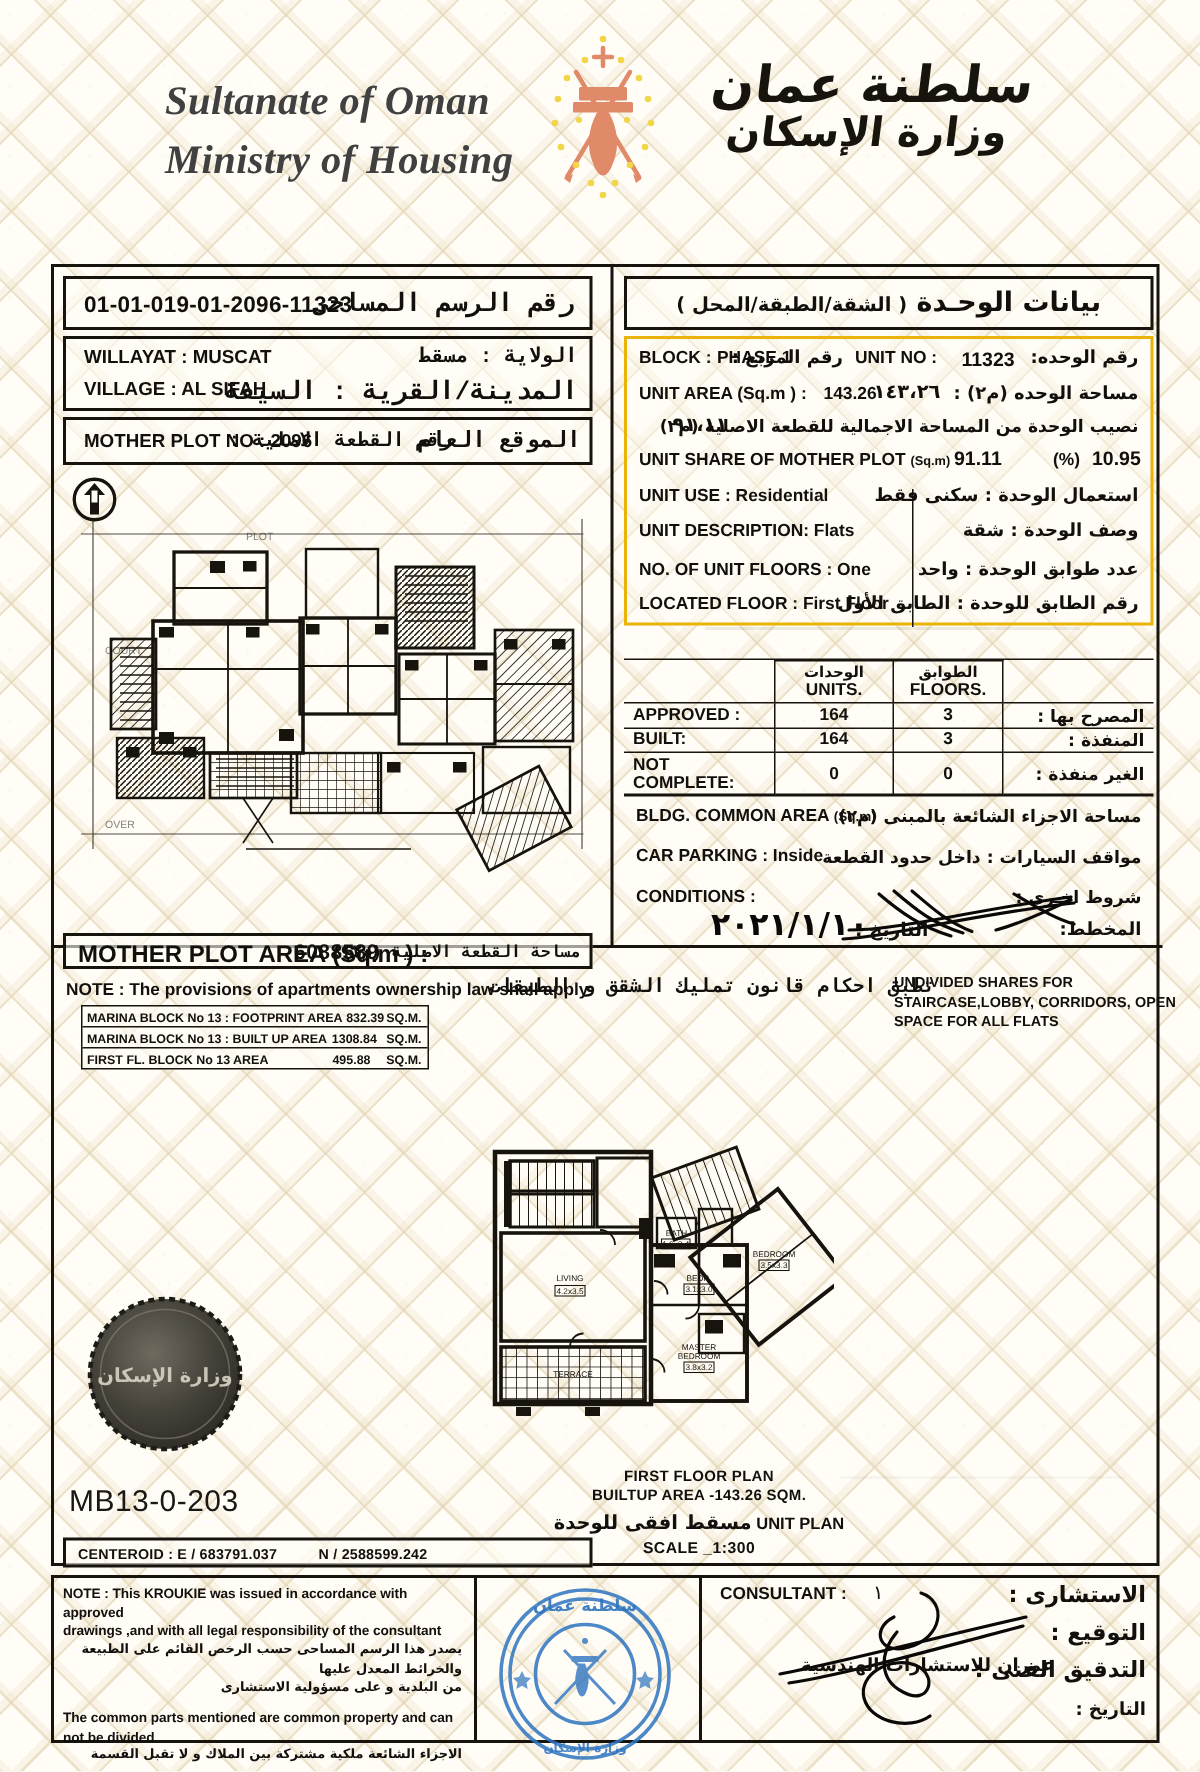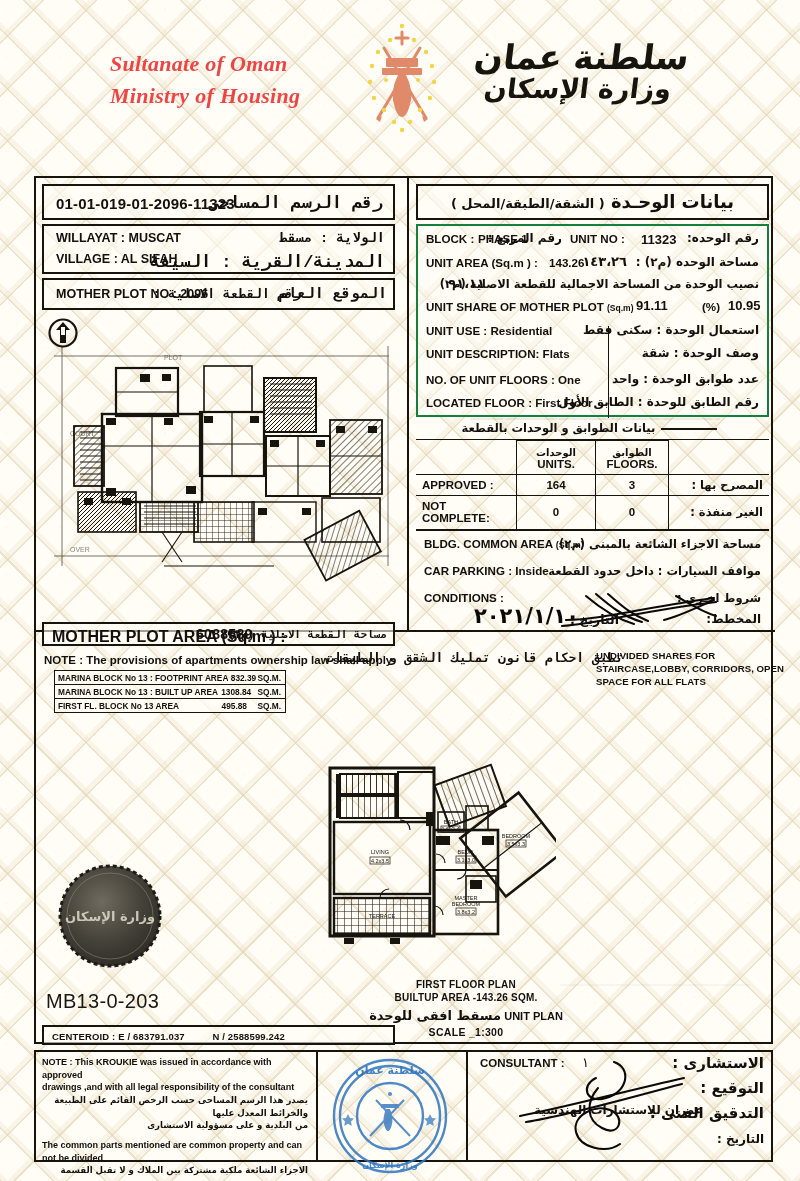--- a/index.html
+++ b/index.html
@@ -30,21 +30,21 @@
     background-size:53px 47px,67px 61px,43px 71px,89px 59px;
   }
   .wrap{position:absolute;inset:0;}
 
   
   #header{position:absolute;left:0;top:0;width:800px;height:170px;}
   .hdr-en{
     position:absolute;left:110px;top:48px;width:290px;
     font-family:"Liberation Serif", serif;
     font-style:italic;font-weight:600;
-    font-size:22px;line-height:1.45;color:#ef4444;
+    font-size:27px;line-height:1.45;color:#404040;
     letter-spacing:.3px;
   }
   .hdr-ar{
     position:absolute;right:100px;top:38px;width:240px;
     direction:rtl;text-align:center;
     font-family:"DejaVu Sans", sans-serif;
     font-size:34px;font-weight:700;line-height:1.15;color:#17130d;
     transform:skewX(-7deg);
   }
   .hdr-ar .l2{font-size:27px;display:block;margin-top:-4px;}
@@ -149,21 +149,21 @@
   }
   #unitHeadTxt{
     position:absolute;inset:0;direction:rtl;text-align:center;
     font-family:"DejaVu Sans", sans-serif;font-weight:700;font-size:18px;
     line-height:32px;white-space:nowrap;
   }
   #unitHeadTxt .small{font-size:13px;}
 
   #unitBody{
     position:absolute;left:380px;top:46px;width:353px;height:193px;
-    border:2px solid #15803d;box-sizing:border-box;background:rgba(255,253,246,.4);
+    border:2px solid #eab308;box-sizing:border-box;background:rgba(255,253,246,.4);
   }
   .row{position:absolute;left:0;width:100%;height:22px;}
   .rEn{position:absolute;left:8px;font-size:11.6px;font-weight:700;white-space:nowrap;}
   .rAr{position:absolute;right:8px;font-family:"DejaVu Sans", sans-serif;direction:rtl;font-size:12px;font-weight:700;white-space:nowrap;}
   .rMid{position:absolute;font-size:11.6px;font-weight:700;}
   #midline{position:absolute;left:190px;top:100px;width:0;height:92px;border-left:1.5px solid #17130d;}
 
   
   #tblTitle{
     position:absolute;left:380px;top:243px;width:353px;text-align:center;
@@ -647,23 +647,20 @@
           <span class="rEn" style="top:4px;">NO. OF UNIT FLOORS : One</span>
           <span class="rAr" style="top:3px;padding-left:47px;">عدد طوابق الوحدة : واحد</span>
         </div>
 
         <div class="row" style="top:166px;">
           <span class="rEn" style="top:4px;">LOCATED FLOOR : First Floor</span>
           <span class="rAr" style="top:3px;">رقم الطابق للوحدة : الطابق الأول</span>
         </div>
       </div>
 
-      <div id="tblTitle">
-        <span class="ln"></span><span>بيانات الطوابق و الوحدات بالقطعة</span>
-      </div>
 
       <div id="tbl">
         <table>
           <tbody>
               <tr>
             <td class="blank"></td>
             <td class="cU hd">
               <span class="arh">الوحدات</span>
               <span>UNITS.</span>
             </td>
@@ -673,20 +670,26 @@
             </td>
             <td class="blank"></td>
           </tr>
           <tr>
             <td class="cLbl">APPROVED :</td>
             <td class="cU num">164</td>
             <td class="cF num">3</td>
             <td class="cAr">المصرح بها :</td>
           </tr>
           <tr>
+            <td class="cLbl">BUILT:</td>
+            <td class="cU num">164</td>
+            <td class="cF num">3</td>
+            <td class="cAr">المنفذة :</td>
+          </tr>
+          <tr>
             <td class="cLbl">NOT COMPLETE:</td>
             <td class="cU num">0</td>
             <td class="cF num">0</td>
             <td class="cAr">الغير منفذة :</td>
           </tr>
         </tbody>
           </table>
       </div>
 
       <div id="dashline"></div>

